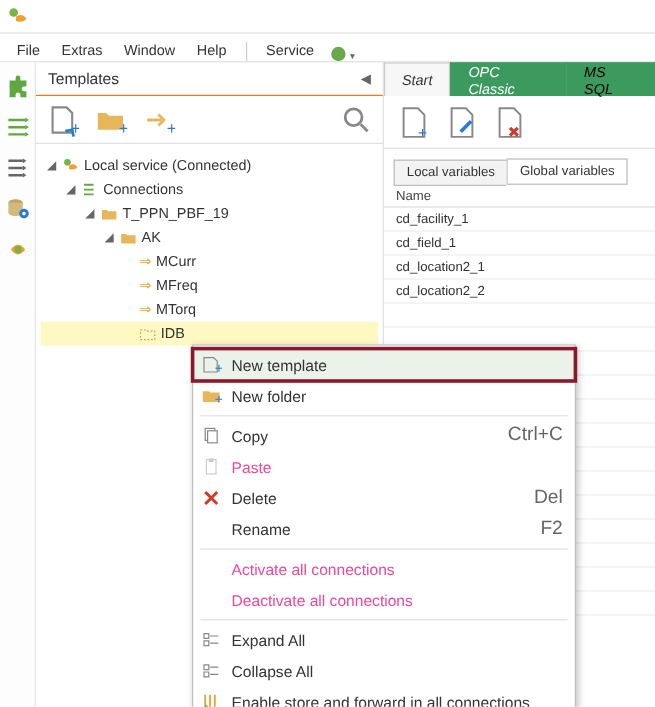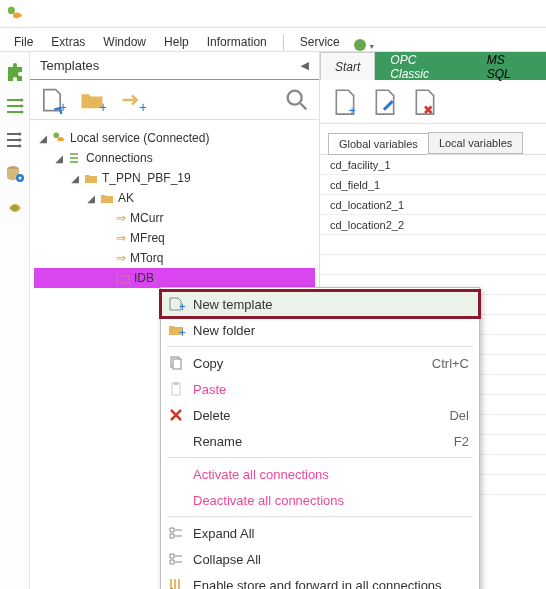--- a/index.html
+++ b/index.html
@@ -26,21 +26,21 @@
 .tpl-hdr { height: 28px; display:flex; align-items:center; justify-content:space-between; padding:0 10px; border-bottom:1px solid #f97316; }
 .tpl-hdr span { font-size:13px; }
 .tpl-toolbar { height: 40px; display:flex; align-items:center; padding:0 8px; gap:12px; border-bottom:1px solid #e0e0e0;}
 .tpl-toolbar .tbtn { width:28px; height:28px; display:flex; align-items:center; justify-content:center; cursor:pointer;}
 .tpl-toolbar .spacer { flex:1; }
 
 .tree { flex:1; padding: 8px 4px; overflow:auto; }
 .tree-row { display:flex; align-items:center; height:20px; gap:4px; white-space:nowrap; cursor:pointer;}
 .tree-row .exp { width:10px; text-align:center; color:#666; font-size:10px;}
 .tree-row .label { color:#333; }
-.tree-row.selected { background:#d946ef; }
+.tree-row.selected { background:#fef9c3; }
 .indent-0{padding-left:4px}.indent-1{padding-left:20px}.indent-2{padding-left:36px}.indent-3{padding-left:52px}.indent-4{padding-left:68px}
 
 
 .right { flex:1; display:flex; flex-direction:column; }
 .tabs { height:28px; display:flex; align-items:stretch;font-style:italic; }
 .tab { padding: 6px 14px; border:1px solid #ccc; border-bottom:none; background:#f7f7f7; cursor:pointer; display:flex; align-items:center;}
 .tab.active { background:#3c9a5f; color:#fff; border-color:#3c9a5f;}
 .tab.ms { background:#3c9a5f; color:#000000; border-color:#3c9a5f;}
 .doc-toolbar { height:44px; display:flex; align-items:center; gap:14px; padding:0 12px; border-bottom:1px solid #e0e0e0;}
 .doc-toolbar .dbtn { width:26px; height:30px; cursor:pointer;}
@@ -54,21 +54,21 @@
 .varrow { height:20px; padding:0 10px; display:flex; align-items:center; border-bottom:1px solid #eee; font-size:11px; cursor:pointer;}
 .varrow.sel { background:#e4eef9; }
 .varrow.empty { }
 
 .context-menu { position:absolute; left:160px; top:287px; width:320px; background:#fff; border:1px solid #bfbfbf; box-shadow:2px 2px 6px rgba(0,0,0,0.25); z-index:100; padding:3px 0;}
 .cm-row { height:26px; display:flex; align-items:center; padding:0 10px 0 6px; gap:8px; cursor:pointer;}
 .cm-row.highlight { background:#eaf2ea; outline:3px solid #8a1a2b; outline-offset:-1px;}
 .cm-row.disabled { color:#ec4899; cursor:default;}
 .cm-icon { width:18px; height:18px; display:flex; align-items:center; justify-content:center; flex-shrink:0;}
 .cm-label { flex:1; font-size:13px;}
-.cm-short { color:#666; font-size:13px;}
+.cm-short { color:#666; font-size:16px;}
 .cm-sep { height:1px; background:#e0e0e0; margin:3px 6px;}
 
 svg { display:block; }
 </style>
 </head>
 <body>
 
 <div class="titlebar">
   <span class="app-logo">
     <svg viewBox="0 0 20 20">
@@ -76,21 +76,20 @@
         <path d="M8 10 Q14 6 18 12 Q14 16 8 14 Z" fill="#f0a030"></path>
       </svg>
   </span>
 </div>
 
 <div class="menubar">
   <span class="mitem">File</span>
   <span class="mitem">Extras</span>
   <span class="mitem">Window</span>
   <span class="mitem">Help</span>
-  <span class="mitem">Information</span>
   <span class="sep"></span>
   <span class="mitem">Service</span>
   <span class="status-dot"></span>
   <span class="dd-arrow">▾</span>
 </div>
 
 <div class="main">
   <div class="left-rail">
     <div class="ricon">
         <svg viewBox="0 0 20 20">
@@ -243,23 +242,24 @@
           </svg>
         </div>
       <div class="dbtn">
           <svg viewBox="0 0 24 28">
             <path d="M4 3h11l5 5v17H4z" fill="none" stroke="#888" stroke-width="1.5"></path>
             <path d="M12 18l6 6M18 18l-6 6" stroke="#d13a2a" stroke-width="2.5"></path>
           </svg>
         </div>
     </div>
     <div class="subtabs">
+      <div class="subtab inactive">Local variables</div>
       <div class="subtab">Global variables</div>
-      <div class="subtab inactive">Local variables</div>
-    </div>
+    </div>
+    <div class="namehdr">Name</div>
     <div class="varlist">
       <div class="varrow">cd_facility_1</div>
       <div class="varrow">cd_field_1</div>
       <div class="varrow">cd_location2_1</div>
       <div class="varrow">cd_location2_2</div>
       <div class="varrow empty"></div>
       <div class="varrow empty"></div>
       <div class="varrow empty"></div>
       <div class="varrow empty"></div>
       <div class="varrow empty"></div>

